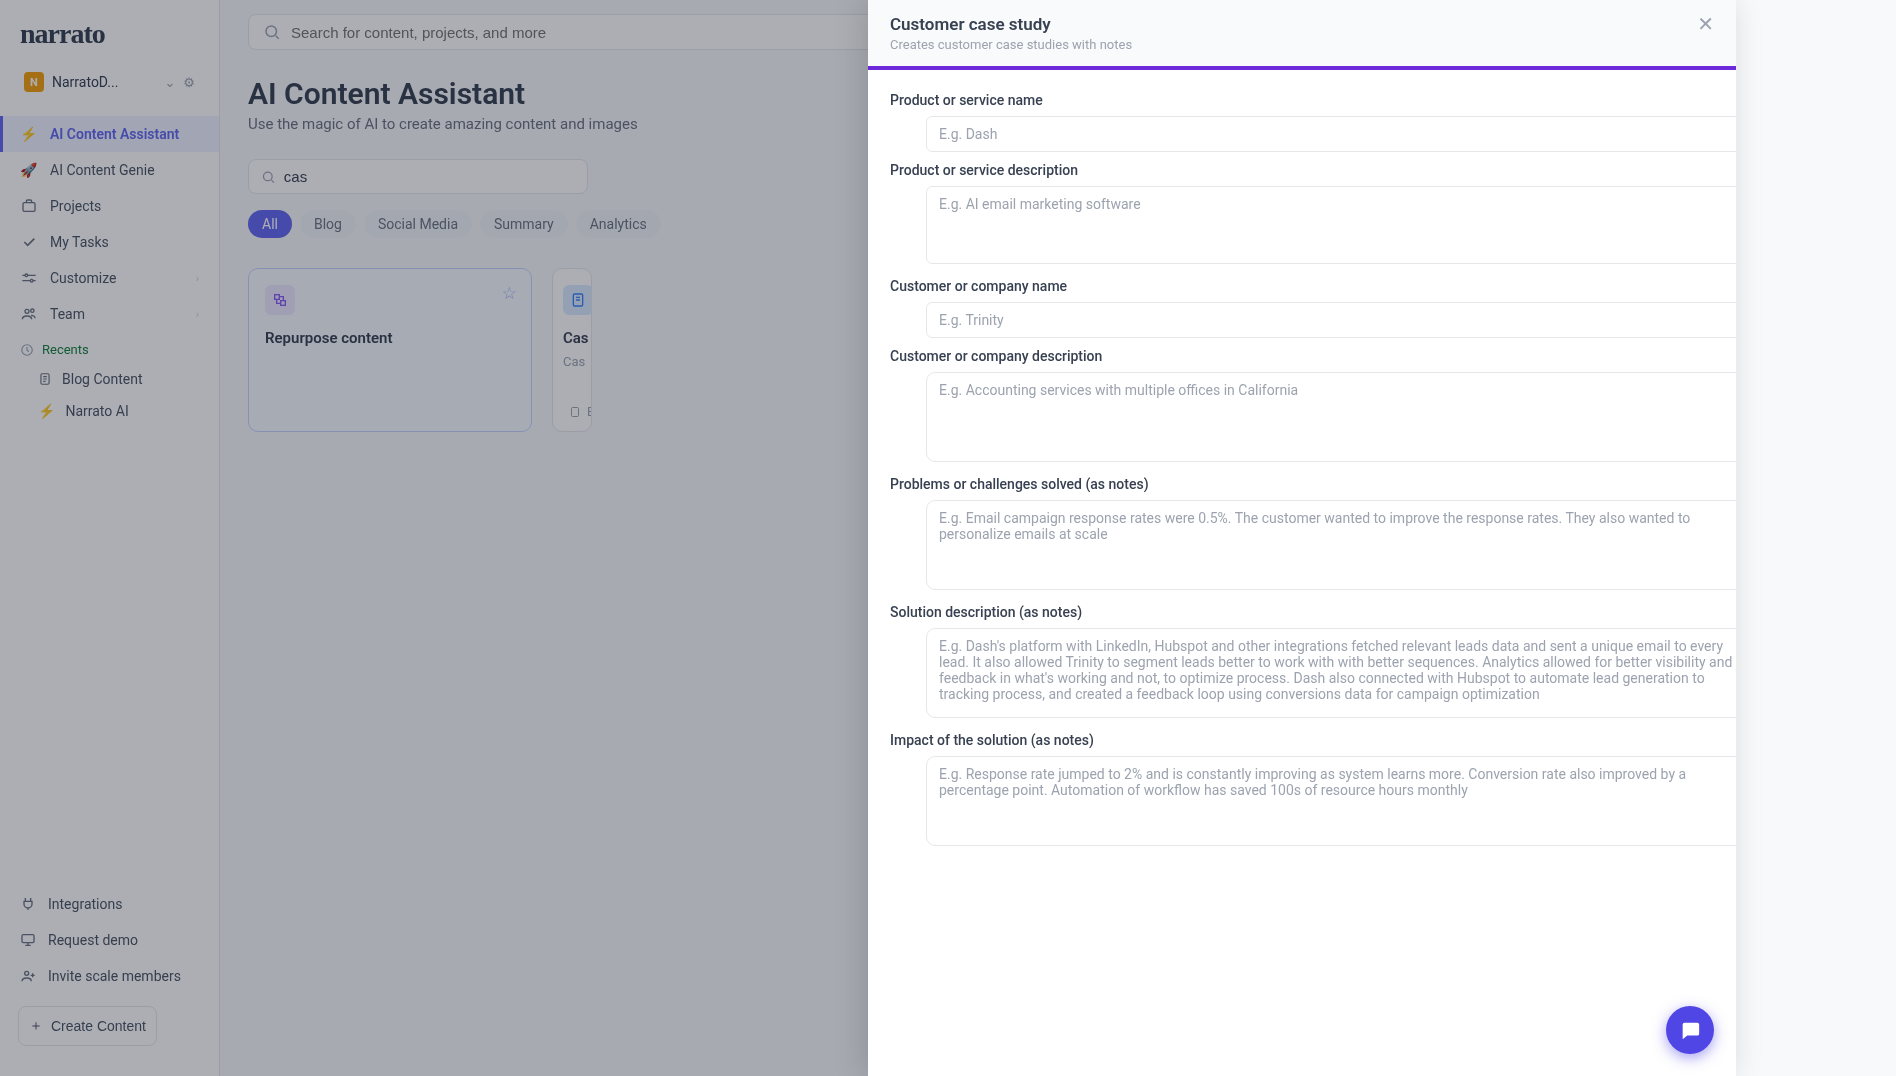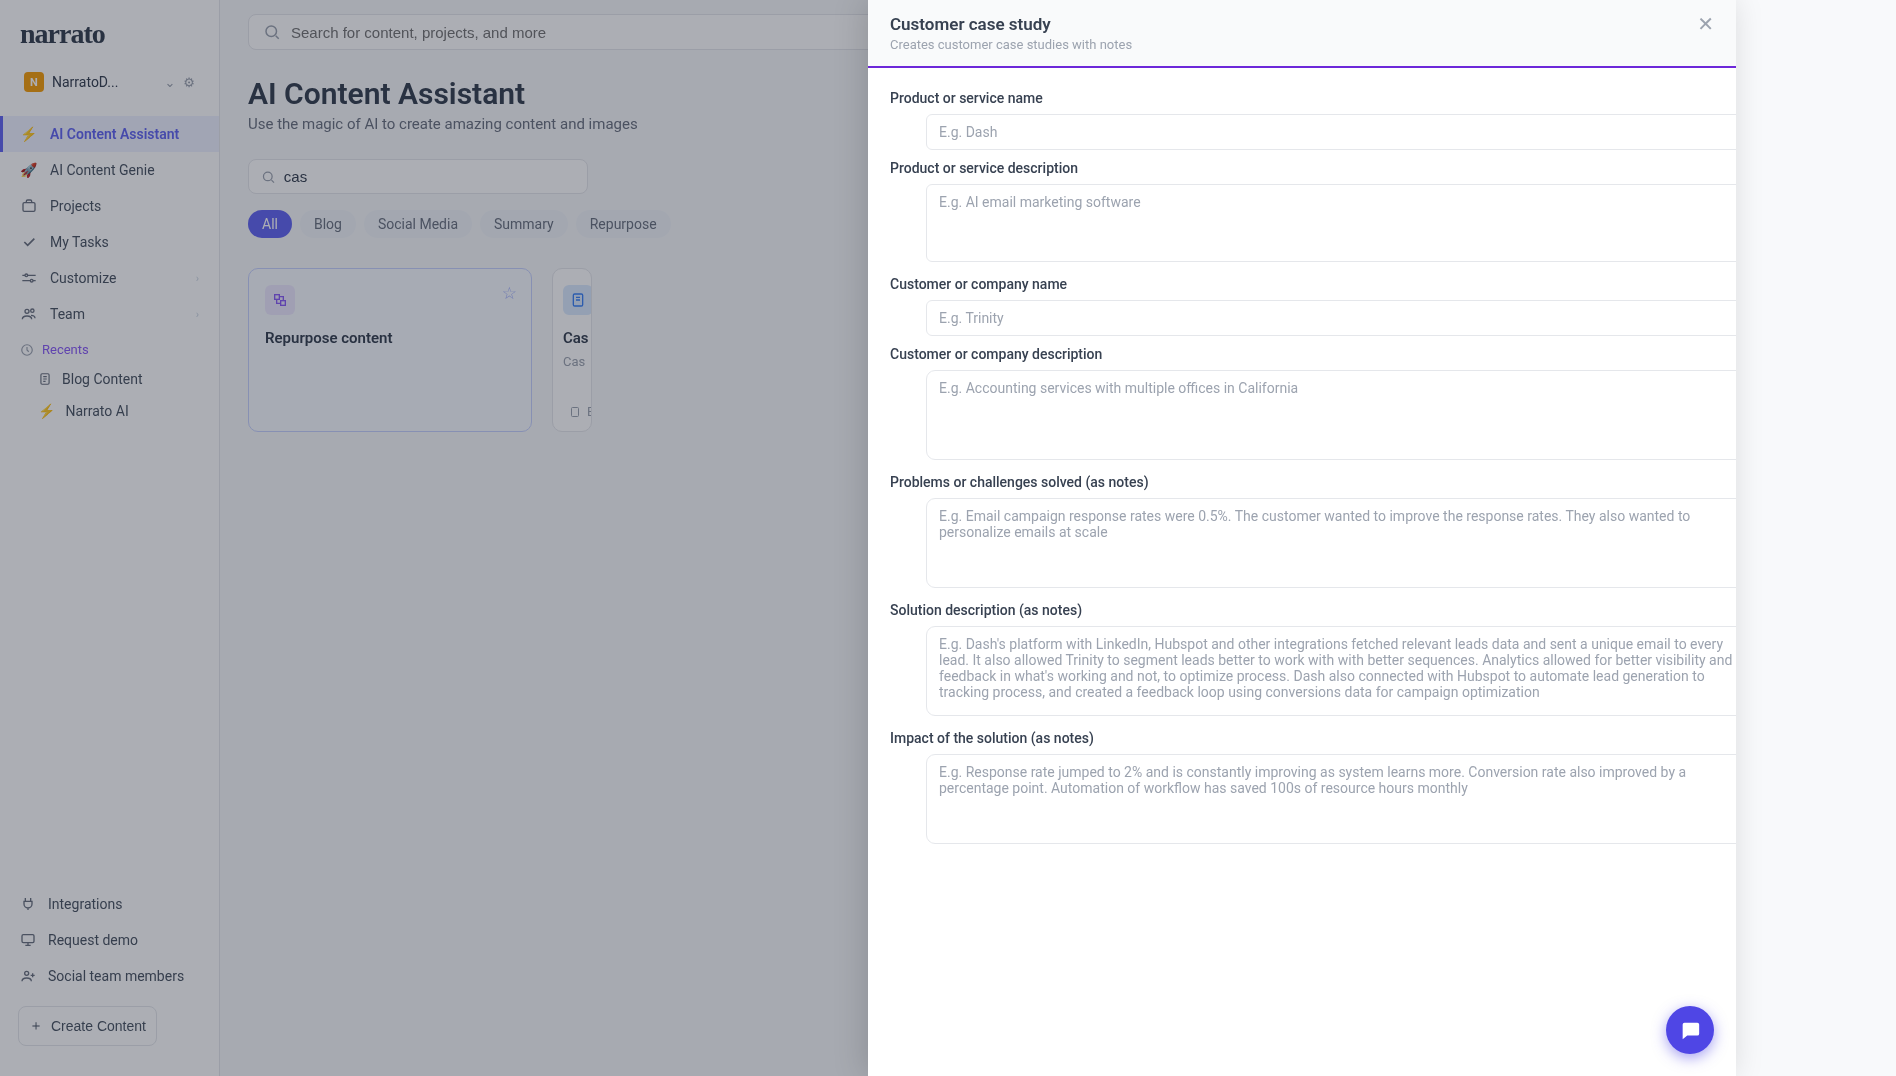--- a/index.html
+++ b/index.html
@@ -11,21 +11,21 @@
 .workspace { display: flex; align-items: center; padding: 8px 14px; margin: 4px 10px 12px; border-radius: 6px; gap: 8px; }
 .ws-badge { width: 20px; height: 20px; background: #f59e0b; color: #fff; border-radius: 4px; display: flex; align-items: center; justify-content: center; font-size: 11px; font-weight: 700; }
 .ws-name { flex: 1; font-size: 14px; color: #374151; white-space: nowrap; overflow: hidden; text-overflow: ellipsis; }
 .ws-chevron, .ws-gear { color: #9ca3af; font-size: 13px; cursor: pointer; }
 .nav { padding: 4px 0; }
 .nav-item { display: flex; align-items: center; padding: 10px 20px; gap: 12px; color: #4b5563; font-size: 14px; cursor: pointer; }
 .nav-item.active { background: #eef2ff; color: #6366f1; border-left: 3px solid #6366f1; padding-left: 17px; font-weight: 600; }
 .nav-item .icon { width: 18px; display: flex; justify-content: center; color: inherit; }
 .nav-item .chev { margin-left: auto; color: #cbd5e1; font-size: 11px; }
 .sub-nav { padding: 4px 0 4px 38px; }
-.sub-nav-label { font-size: 13px; color: #8b5cf6; padding: 6px 0; display:flex; align-items:center; gap:8px; margin-left:-18px; }
+.sub-nav-label { font-size: 13px; color: #15803d; padding: 6px 0; display:flex; align-items:center; gap:8px; margin-left:-18px; }
 .sub-item { display: flex; align-items:center; gap:10px; padding: 8px 0; font-size: 14px; color: #4b5563; cursor:pointer; }
 .sidebar-bottom { margin-top: auto; padding: 10px 0; }
 .bottom-item { display:flex; align-items:center; gap:12px; padding: 10px 20px; font-size: 14px; color:#4b5563; cursor:pointer; }
 .create-btn { margin: 12px 18px 20px; border: 1px solid #e5e7eb; border-radius: 8px; padding: 10px; display:flex; align-items:center; justify-content:center; gap:8px; font-size:14px; color:#4b5563; cursor:pointer; background:#fff; }
 .main { flex:1; padding: 14px 28px; }
 .search-bar { display:flex; align-items:center; background:#fff; border:1px solid #e5e7eb; border-radius:8px; padding: 8px 14px; gap:10px; color:#9ca3af; }
 .search-bar input { border:none; outline:none; flex:1; font-size:15px; color:#374151; background:transparent; }
 .page-title { margin-top: 26px; font-size: 30px; font-weight:600; color:#374151; }
 .page-sub { color:#6b7280; font-size:15px; margin-top:4px; }
 .filter-bar { margin-top: 26px; display:flex; align-items:center; gap:8px; }
@@ -37,21 +37,21 @@
 .cards { display:flex; gap:20px; margin-top: 30px; }
 .card { width: 284px; border:1px solid #e5e7eb; border-radius:10px; padding:16px; background:#fff; position:relative; min-height: 164px; }
 .card.highlight { border-color: #c7d2fe; background:#f8faff; }
 .card-icon { width:30px; height:30px; border-radius:6px; display:flex; align-items:center; justify-content:center; font-size:15px; }
 .card-star { position:absolute; top:14px; right:14px; color:#a5b4fc; font-size:17px; }
 .card-title { font-weight:600; font-size:15px; margin-top: 14px; color:#374151; }
 .card-desc { color:#9ca3af; font-size:13px; margin-top:6px; line-height:1.45; }
 .card-footer { position:absolute; bottom:12px; left:16px; color:#9ca3af; font-size:13px; display:flex; align-items:center; gap:6px; }
 .overlay { position:absolute; inset:0; background:rgba(17,24,39,0.35); }
 .modal { position:absolute; top:0; right:0; bottom:0; width: 868px; background:#fff; box-shadow:-4px 0 30px rgba(0,0,0,0.15); display:flex; flex-direction:column; }
-.modal-header { padding: 14px 22px 14px; border-bottom:2px solid #6d28d9; background:#f9fafb; display:flex; align-items:flex-start; }
+.modal-header { padding: 14px 22px 14px; border-bottom:4px solid #6d28d9; background:#f9fafb; display:flex; align-items:flex-start; }
 .modal-title { font-size:17px; font-weight:600; color:#374151; }
 .modal-sub { font-size:13px; color:#9ca3af; margin-top:3px; }
 .modal-close { margin-left:auto; color:#9ca3af; font-size:20px; cursor:pointer; line-height:1; }
 .modal-body { padding: 18px 22px; overflow-y:auto; flex:1; }
 .form-label { font-size:14px; color:#374151; font-weight:500; margin: 10px 0 8px; display:block; }
 .form-label:first-child{ margin-top:4px; }
 .form-input, .form-textarea { width:100%; border:1px solid #e5e7eb; border-radius:6px; padding:9px 12px; font-size:14px; color:#374151; font-family:inherit;margin-left:36px; }
 .form-input::placeholder, .form-textarea::placeholder { color:#9ca3af; }
 .form-textarea { resize: both; min-height:78px; }
 .large { min-height: 90px; border-radius: 9px; }
@@ -155,21 +155,21 @@
             <rect x="3" y="4" width="18" height="12" rx="2"></rect>
             <path d="M8 20h8M12 16v4"></path>
           </svg>
         <span>Request demo</span>
       </div>
       <div class="bottom-item">
         <svg width="16" height="16" viewBox="0 0 24 24" fill="none" stroke="#6b7280" stroke-width="2">
             <circle cx="10" cy="8" r="3"></circle>
             <path d="M3 20c0-3 3-5 7-5s7 2 7 5M19 8v6M16 11h6"></path>
           </svg>
-        <span>Social team members</span>
+        <span>Invite scale members</span>
       </div>
       <button class="create-btn">
         <span>＋</span>
         <span>Create Content</span>
       </button>
     </div>
   </aside>
 
   <main class="main">
     <div class="search-bar">
@@ -188,21 +188,21 @@
             <path d="M21 21l-4-4"></path>
           </svg>
         <input type="text" value="cas" style="">
       </div>
     </div>
     <div class="chips">
       <span class="chip active">All</span>
       <span class="chip">Blog</span>
       <span class="chip">Social Media</span>
       <span class="chip">Summary</span>
-      <span class="chip">Repurpose</span>
+      <span class="chip">Analytics</span>
     </div>
     <div class="cards">
       <div class="card highlight">
         <div class="card-icon" style="background:#ede9fe;color:#8b5cf6">
           <svg width="16" height="16" viewBox="0 0 24 24" fill="none" stroke="currentColor" stroke-width="2">
               <rect x="4" y="4" width="7" height="7"></rect>
               <rect x="13" y="13" width="7" height="7"></rect>
               <path d="M11 7h6v6M13 17H7v-6"></path>
             </svg>
         </div>

